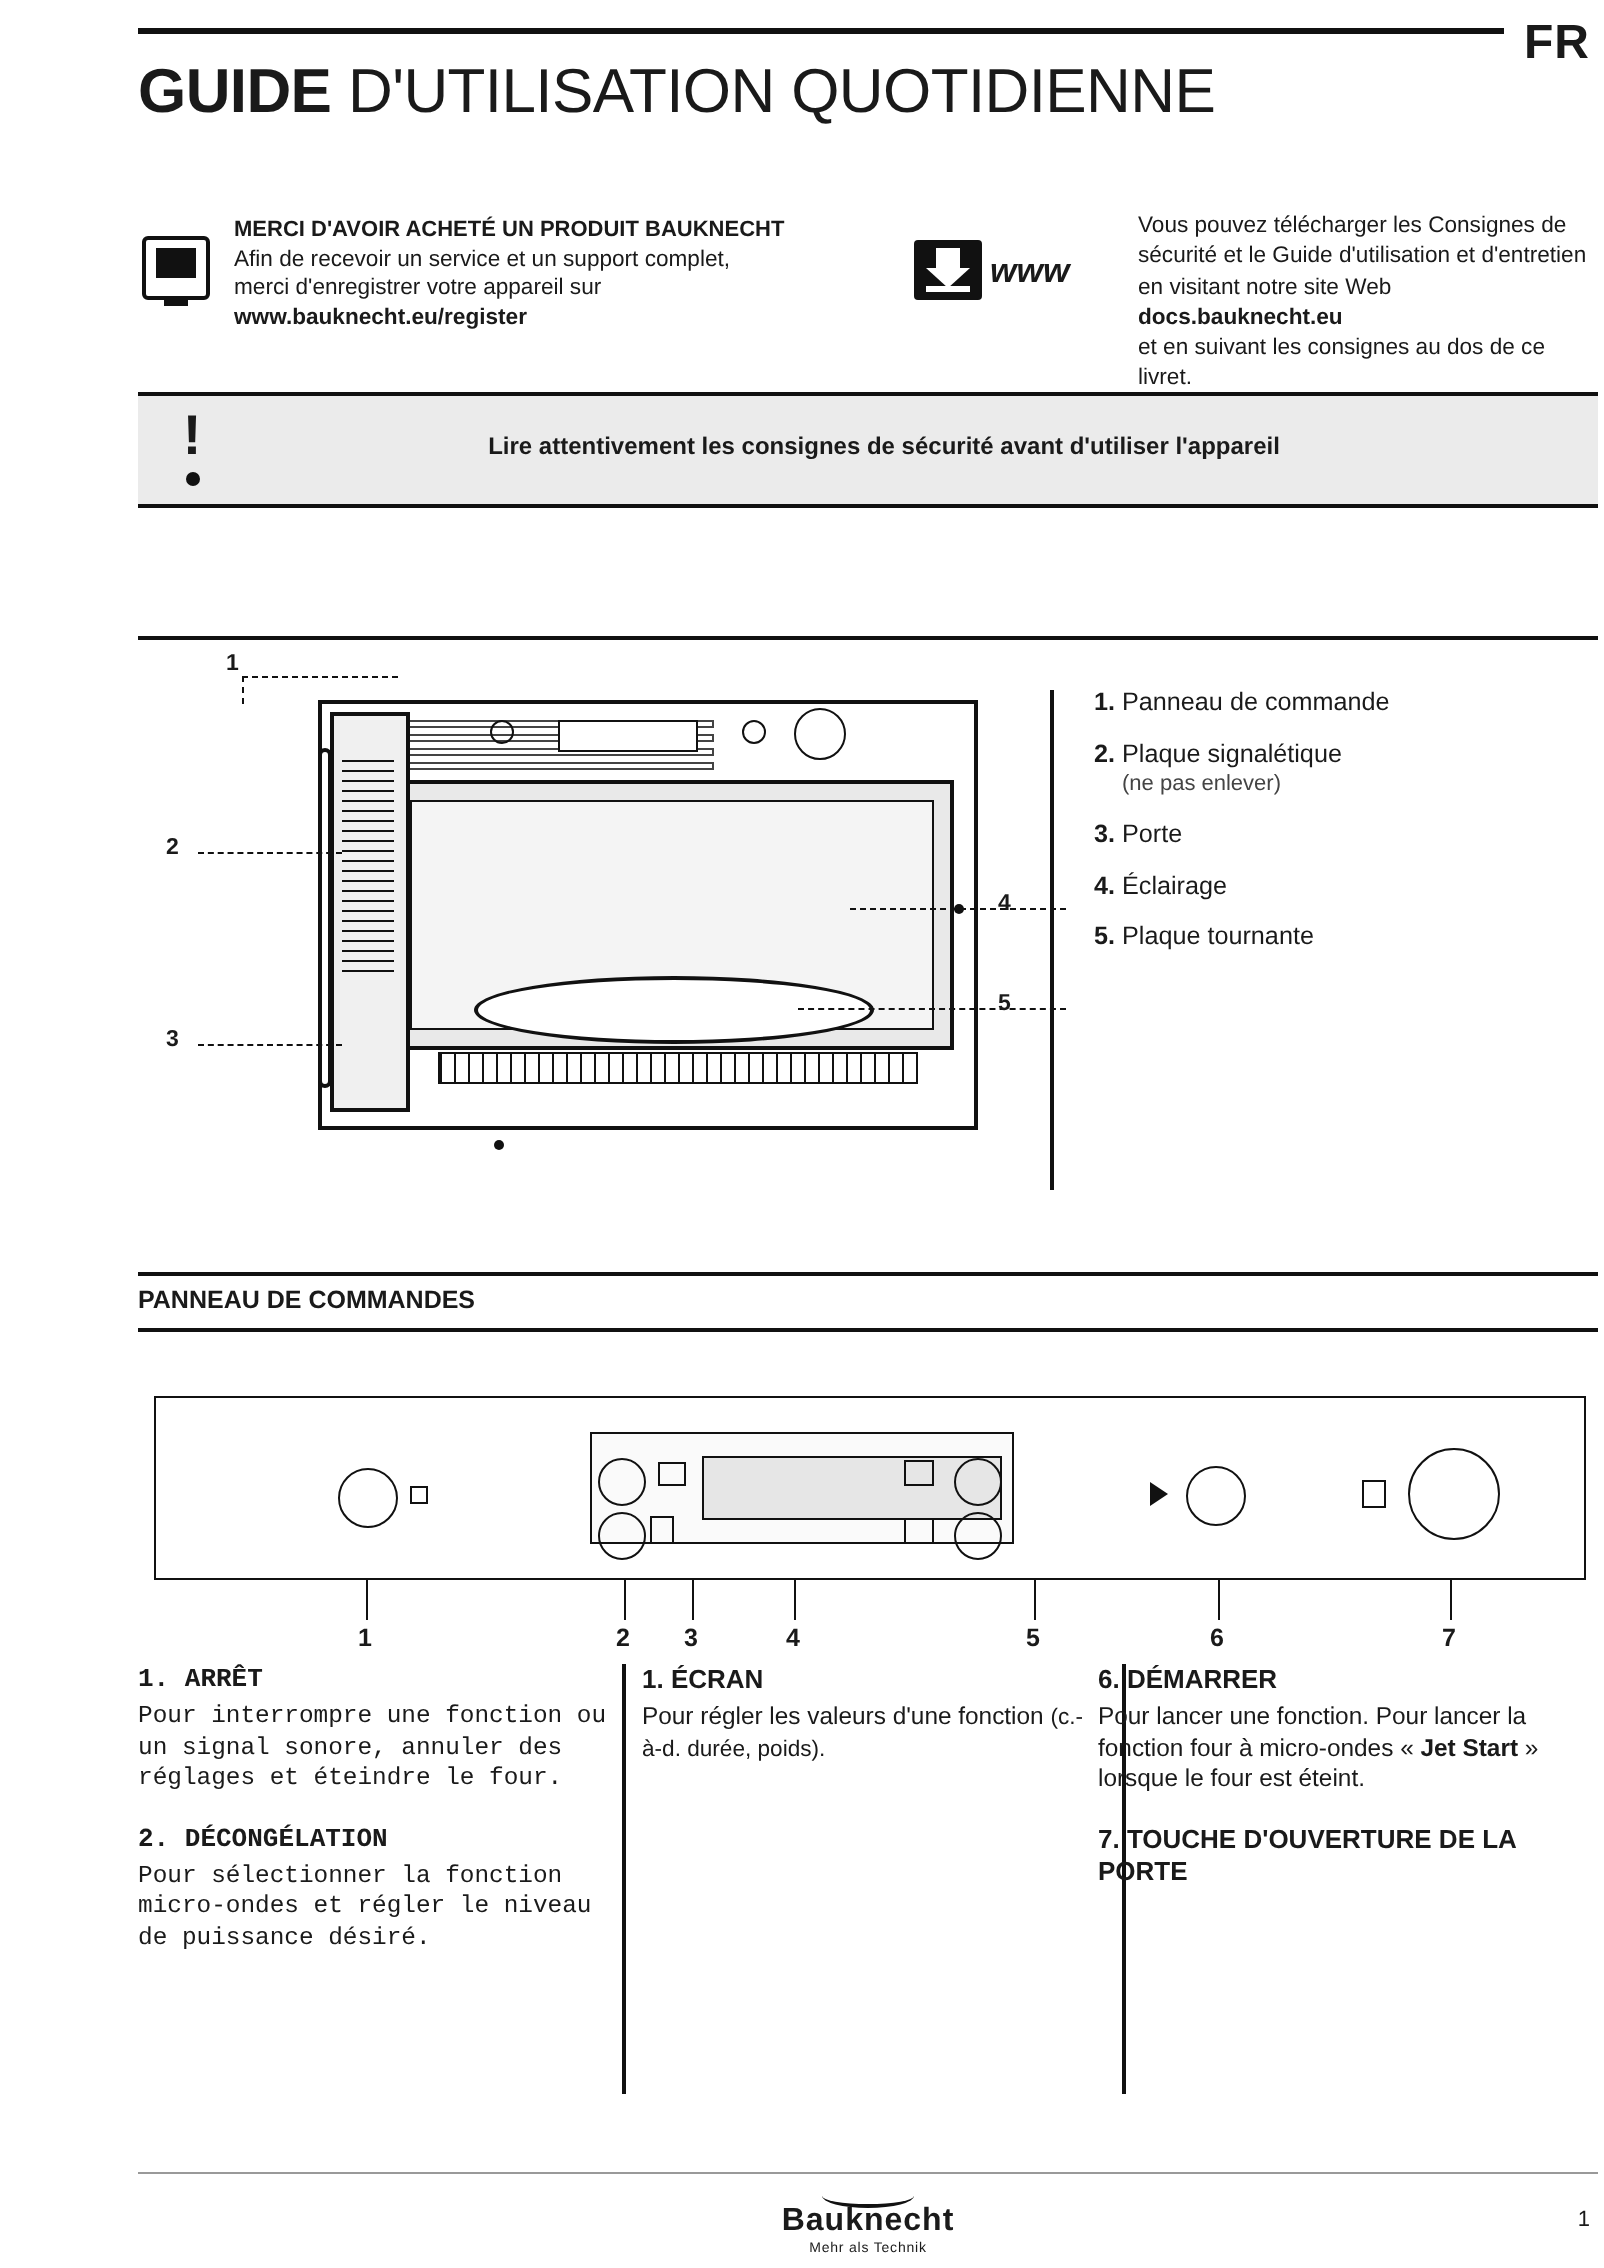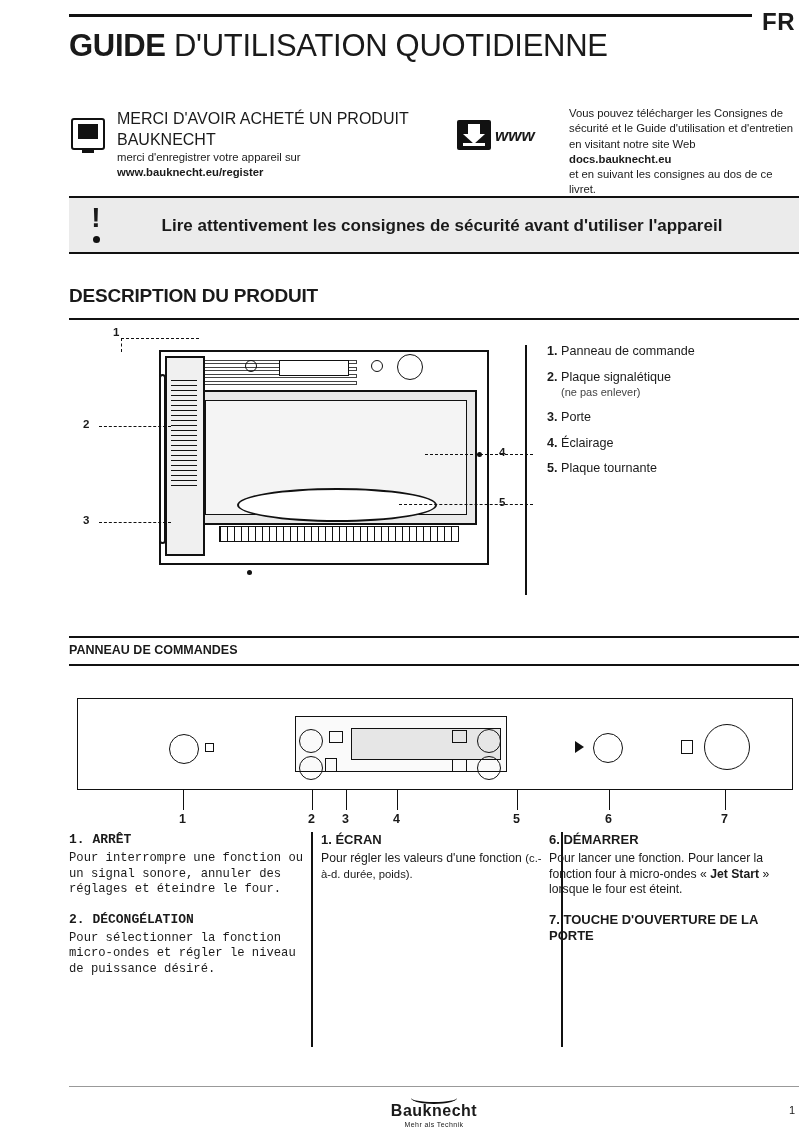--- a/index.html
+++ b/index.html
@@ -36,21 +36,21 @@
   }
   .monitor-ico::after{
     content:""; position:absolute; left:5px; top:4px; right:5px; bottom:9px;
     background:#111;
   }
   .monitor-ico::before{
     content:""; position:absolute; left:9px; bottom:-5px; width:12px; height:4px;
     background:#111;
   }
   .reg-text { position:absolute; left:48px; top:4px; width:340px; font-size:11.3px; line-height:1.32; }
-  .reg-text .hd { font-weight:normal; font-size:16px; }
+  .reg-text .hd { font-weight:bold; font-size:11px; }
   .reg-text .url { font-weight:bold; }
 
   .dl-ico { position:absolute; left:388px; top:16px; width:34px; height:30px; }
   .dl-ico .box { position:absolute; left:0; top:0; width:34px; height:30px; background:#111; border-radius:2px; }
   .dl-ico .arrow { position:absolute; left:11px; top:4px; width:12px; height:13px; background:#fff; }
   .dl-ico .arrow::after{
     content:""; position:absolute; left:-5px; top:10px; border-left:11px solid transparent;
     border-right:11px solid transparent; border-top:10px solid #fff;
   }
   .dl-ico .bar { position:absolute; left:6px; bottom:4px; width:22px; height:3px; background:#fff; }
@@ -61,21 +61,21 @@
   
   .safety {
     position:absolute; left:36px; top:196px; width:730px; height:58px;
     background:#ebebeb; border-top:2px solid #111; border-bottom:2px solid #111;
   }
   .bang { position:absolute; left:22px; top:10px; width:10px; text-align:center; font-weight:bold; }
   .bang .ex { font-size:28px; line-height:20px; }
   .bang .dot { width:7px; height:7px; background:#111; border-radius:50%; margin:8px auto 0; }
   .safety-text {
     position:absolute; left:0; right:0; top:18px; text-align:center;
-    font-size:17px; font-weight:bold; padding-left:16px;
+    font-size:12px; font-weight:bold; padding-left:16px;
   }
 
   
   .h2 { position:absolute; font-size:19px; font-weight:bold; letter-spacing:-.2px; }
   #h2-desc { left:36px; top:285px; }
   .rule { position:absolute; background:#111; }
   #rule-desc { left:36px; top:318px; width:730px; height:2px; }
 
   
   .illus { position:absolute; left:36px; top:330px; width:470px; height:290px; }
@@ -150,20 +150,21 @@
   <div class="top-rule"></div>
   <div class="lang">FR</div>
   <div class="title">
     <b>GUIDE</b><span> D'UTILISATION QUOTIDIENNE</span>
   </div>
 
   <div class="band">
     <div class="monitor-ico"></div>
     <div class="reg-text">
       <div class="hd">MERCI D'AVOIR ACHETÉ UN PRODUIT BAUKNECHT</div>
+      <div>Afin de recevoir un service et un support complet,</div>
       <div>merci d'enregistrer votre appareil sur</div>
       <div class="url">www.bauknecht.eu/register</div>
     </div>
 
     <div class="dl-ico">
       <div class="box"></div>
       <div class="arrow"></div>
       <div class="bar"></div>
     </div>
     <div class="www">www</div>
@@ -176,21 +177,20 @@
   </div>
 
   <div class="safety">
     <div class="bang">
       <div class="ex">!</div>
       <div class="dot"></div>
     </div>
     <div class="safety-text">Lire attentivement les consignes de sécurité avant d'utiliser l'appareil</div>
   </div>
 
-  <div class="h2" id="h2-desc">DESCRIPTION DU PRODUIT</div>
   <div class="rule" id="rule-desc"></div>
 
   <div class="illus">
     <div class="oven-outer"></div>
     <div class="vent-rows">
         <i></i>
         <i></i>
         <i></i>
         <i></i>
       </div>

